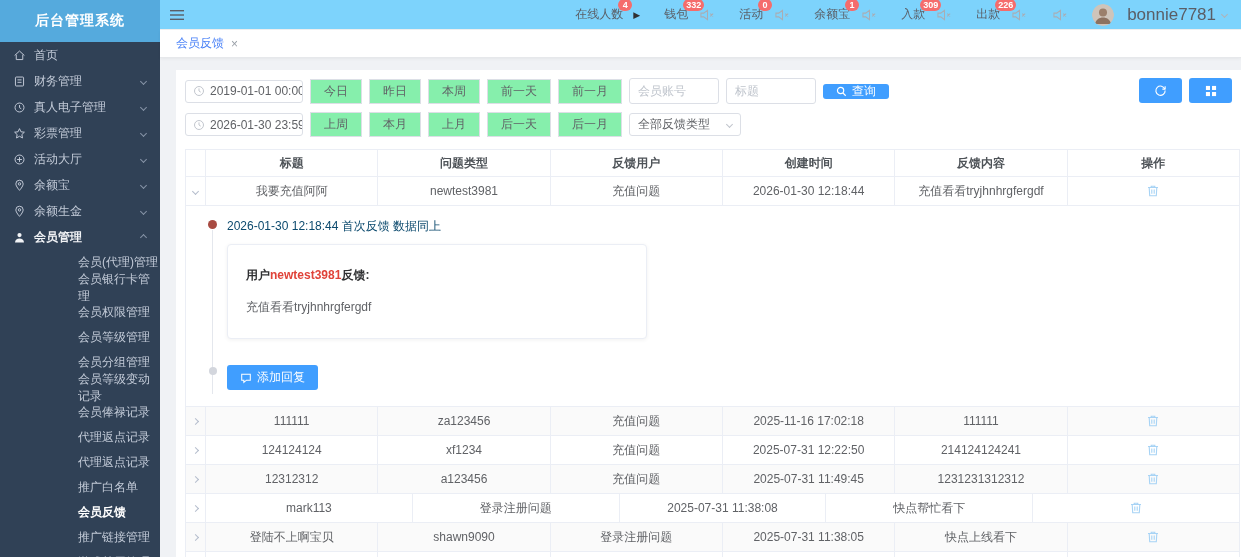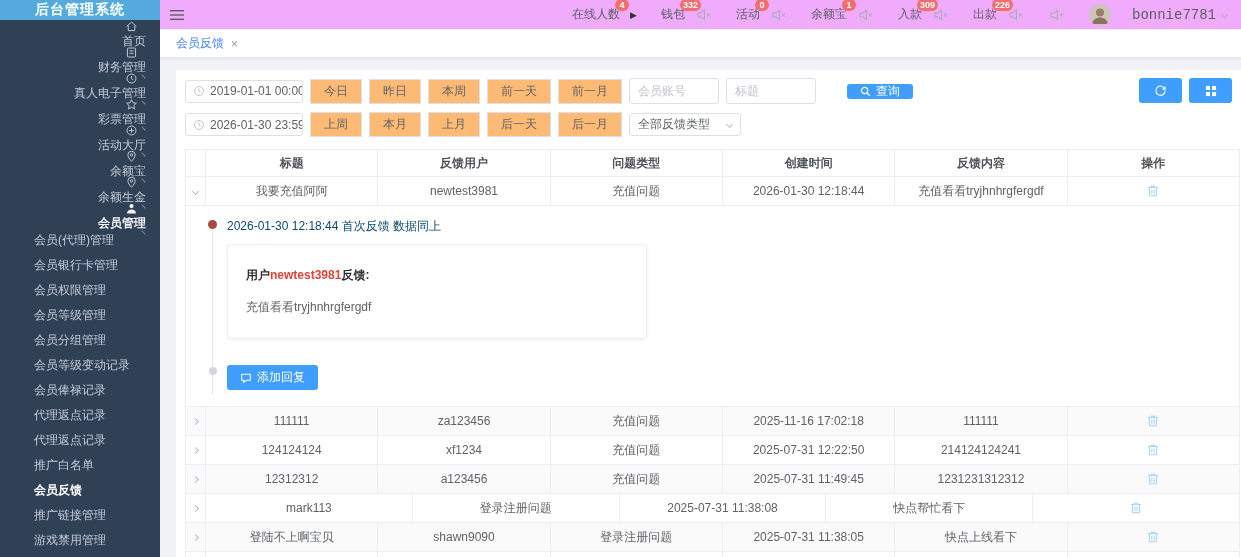--- a/index.html
+++ b/index.html
@@ -2,72 +2,72 @@
 <html><head>
 <meta charset="utf-8">
 <style>
   * { box-sizing: border-box; margin: 0; padding: 0; }
   html,body { width:1241px; height:557px; overflow:hidden; }
   body { font-family:"Liberation Sans","DejaVu Sans",sans-serif; font-size:12px; color:#606266; background:#f0f2f5; }
   .app { display:flex; width:100%; height:100%; }
 
   
   .sidebar { width:160px; flex-shrink:0; background:#304156; overflow:hidden; }
-  .logo { height:20px; background:#55aadd; color:#fff; font-weight:bold; font-size:14px;
+  .logo { height:42px; background:#55aadd; color:#fff; font-weight:bold; font-size:14px;
           display:flex; align-items:center; justify-content:center; letter-spacing:1px; }
-  .menu-item { height:26px; display:flex; align-items:flex-end; padding:0 14px 0 12px; color:#c3cbd8; cursor:pointer;flex-direction:column; }
+  .menu-item { height:26px; display:flex; align-items:center; padding:0 14px 0 12px; color:#c3cbd8; cursor:pointer; }
   .menu-item .mi-icon { width:15px; height:15px; margin-right:7px; display:flex; align-items:center; justify-content:center; }
   .menu-item .mi-chev { margin-left:auto; color:#8693a7; }
   .menu-item.open { color:#f1f3f6; font-weight:bold; }
-  .sub-item { height:25px; display:flex; align-items:center; padding-left:34px; color:#c3cbd8; cursor:pointer; }
+  .sub-item { height:25px; display:flex; align-items:center; padding-left:34px; color:#c3cbd8; cursor:pointer;margin-left:44px; }
   .sub-item.active { color:#ffffff; font-weight:bold; }
 
   .chev { display:inline-block; width:5px; height:5px; border-right:1px solid currentColor; border-bottom:1px solid currentColor; }
   .chev.down { transform:rotate(45deg); }
   .chev.up { transform:rotate(-135deg); }
   .chev.right { transform:rotate(-45deg); }
 
   
   .main { flex:1; min-width:0; display:flex; flex-direction:column; }
-  .topbar { height:30px; background:#f0abfc; border-bottom:1px solid #f0f0f0; display:flex; align-items:center; padding:0 14px 0 10px; flex-shrink:0;gap:24px; }
+  .topbar { height:30px; background:#7dd3fc; border-bottom:1px solid #f0f0f0; display:flex; align-items:center; padding:0 14px 0 10px; flex-shrink:0;gap:24px; }
   .hamburger { background:none; border:none; cursor:pointer; display:flex; align-items:center; }
   .stats { margin-left:auto; display:flex; align-items:center; }
   .stat { display:flex; align-items:center; margin-left:24px; }
   .stat-label { position:relative; color:#5a5e66; white-space:nowrap; }
   .badge { position:absolute; top:-7px; left:calc(100% - 5px); background:#f56c6c; color:#fff;
            font-size:9px; line-height:12px; height:12px; min-width:14px; text-align:center;
            border-radius:8px; padding:0 3px; font-weight:bold; }
   .stat .ic { margin-left:12px; display:flex; }
   .play { color:#303133; font-size:9px; margin-left:10px; }
   .lone-speaker { margin-left:26px; display:flex; }
   .avatar { width:22px; height:22px; border-radius:50%; margin-left:24px; overflow:hidden; flex-shrink:0; }
-  .username { margin-left:21px; color:#5a5e66; font-size:14px;font-family:Liberation Mono, monospace; }
+  .username { margin-left:13px; color:#5a5e66; font-size:17px; }
   .user-caret { margin-left:6px; color:#b0b3b8; }
 
   .tabbar { height:28px; background:#fff; border-bottom:1px solid #e6e8eb; box-shadow:0 1px 3px rgba(0,0,0,.05);
             display:flex; align-items:center; padding:0 16px; flex-shrink:0; }
   .tab { display:flex; align-items:center; gap:7px; color:#4a82f7; cursor:pointer; }
   .tab-close { color:#9aa0a8; font-size:12px; cursor:pointer; }
 
   .content { flex:1; padding:12px 0 0 16px; overflow:hidden; }
   .panel { background:#fff; width:100%; height:100%; padding:8px 1px 0 9px; }
 
   
   .filters { position:relative; padding-right:105px; }
   .frow { display:flex; align-items:center; gap:7px; margin-bottom:8px; }
   .date-inp { width:118px; height:23px; border:1px solid #dcdfe6; border-radius:3px; background:#fff;
               display:flex; align-items:center; gap:5px; padding:0 0 0 7px; overflow:hidden; white-space:nowrap; cursor:text; }
   .date-inp svg { flex-shrink:0; }
-  .qbtn { height:25px; padding:0 13px; background:#fdba74; border:1px solid #dcdfe6; border-radius:0;
+  .qbtn { height:25px; padding:0 13px; background:#86efac; border:1px solid #dcdfe6; border-radius:0;
           color:#606266; font-size:12px; cursor:pointer; font-family:inherit; white-space:nowrap; }
   .txt-inp { width:90px; height:23px; border:1px solid #dcdfe6; border-radius:3px; padding:12px 8px;
              font-size:12px; color:#606266; font-family:inherit; outline:none; }
   .txt-inp::placeholder { color:#bfc4cc; }
   .search-btn { height:15px; padding:0 13px; background:#409eff; color:#fff; border:none; border-radius:3px;
-                display:flex; align-items:center; gap:5px; font-size:12px; cursor:pointer; font-family:inherit;margin-left:24px; }
+                display:flex; align-items:center; gap:5px; font-size:12px; cursor:pointer; font-family:inherit; }
   .select { width:112px; height:23px; border:1px solid #dcdfe6; border-radius:3px; background:#fff;
             display:flex; align-items:center; justify-content:space-between; padding:0 8px; cursor:pointer; }
   .select .chev { color:#c0c4cc; }
   .tool-btns { position:absolute; right:8px; top:0; display:flex; gap:7px; }
   .tool-btn { width:43px; height:25px; background:#409eff; border:none; border-radius:3px;
               display:flex; align-items:center; justify-content:center; cursor:pointer; }
 
   
   .table { margin-top:12px; border:1px solid #ebeef5; border-bottom:none; }
   .trow { display:flex; border-bottom:1px solid #ebeef5; background:#fff; }
@@ -374,22 +374,22 @@
                   </g>
                 </svg>
             </button>
           </div>
         </div>
 
         <div class="table">
           <div class="trow thead">
             <div class="tcell expand-cell"></div>
             <div class="tcell">标题</div>
+            <div class="tcell">问题类型</div>
             <div class="tcell">反馈用户</div>
-            <div class="tcell">问题类型</div>
             <div class="tcell">创建时间</div>
             <div class="tcell">反馈内容</div>
             <div class="tcell">操作</div>
           </div>
 
           <div class="trow">
             <div class="tcell expand-cell">
                 <span class="chev down"></span>
               </div>
             <div class="tcell">我要充值阿阿</div>

